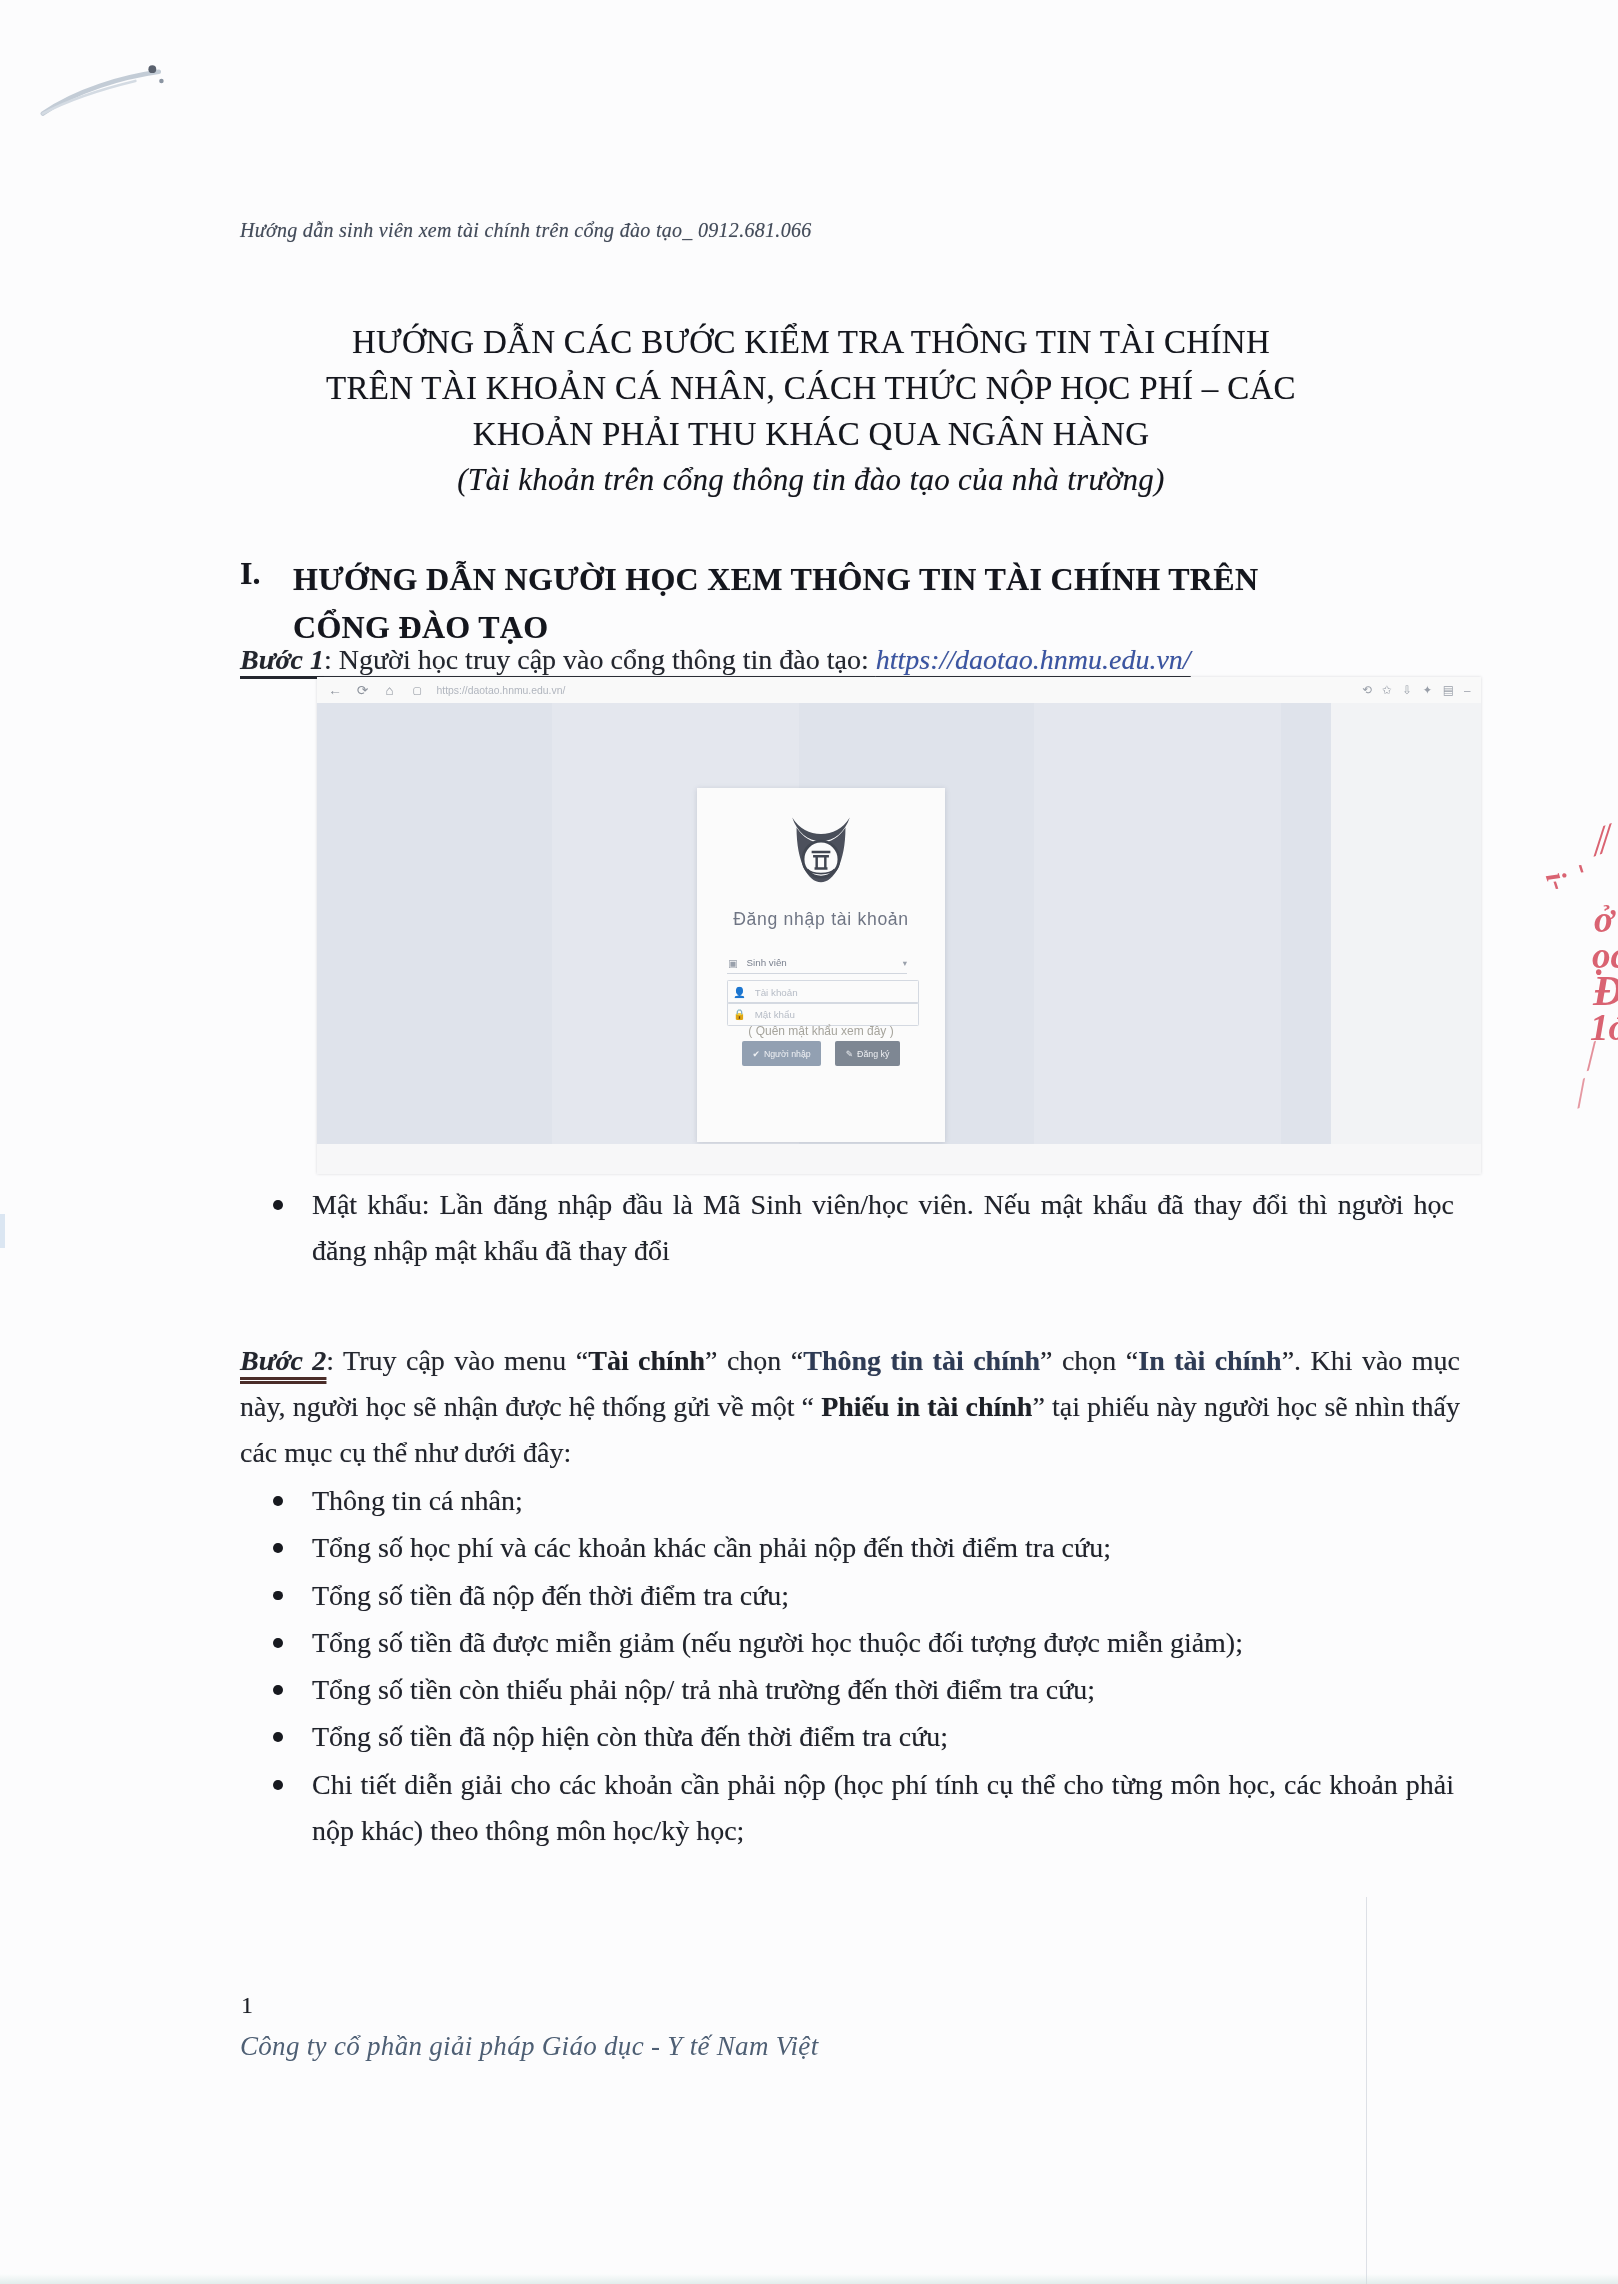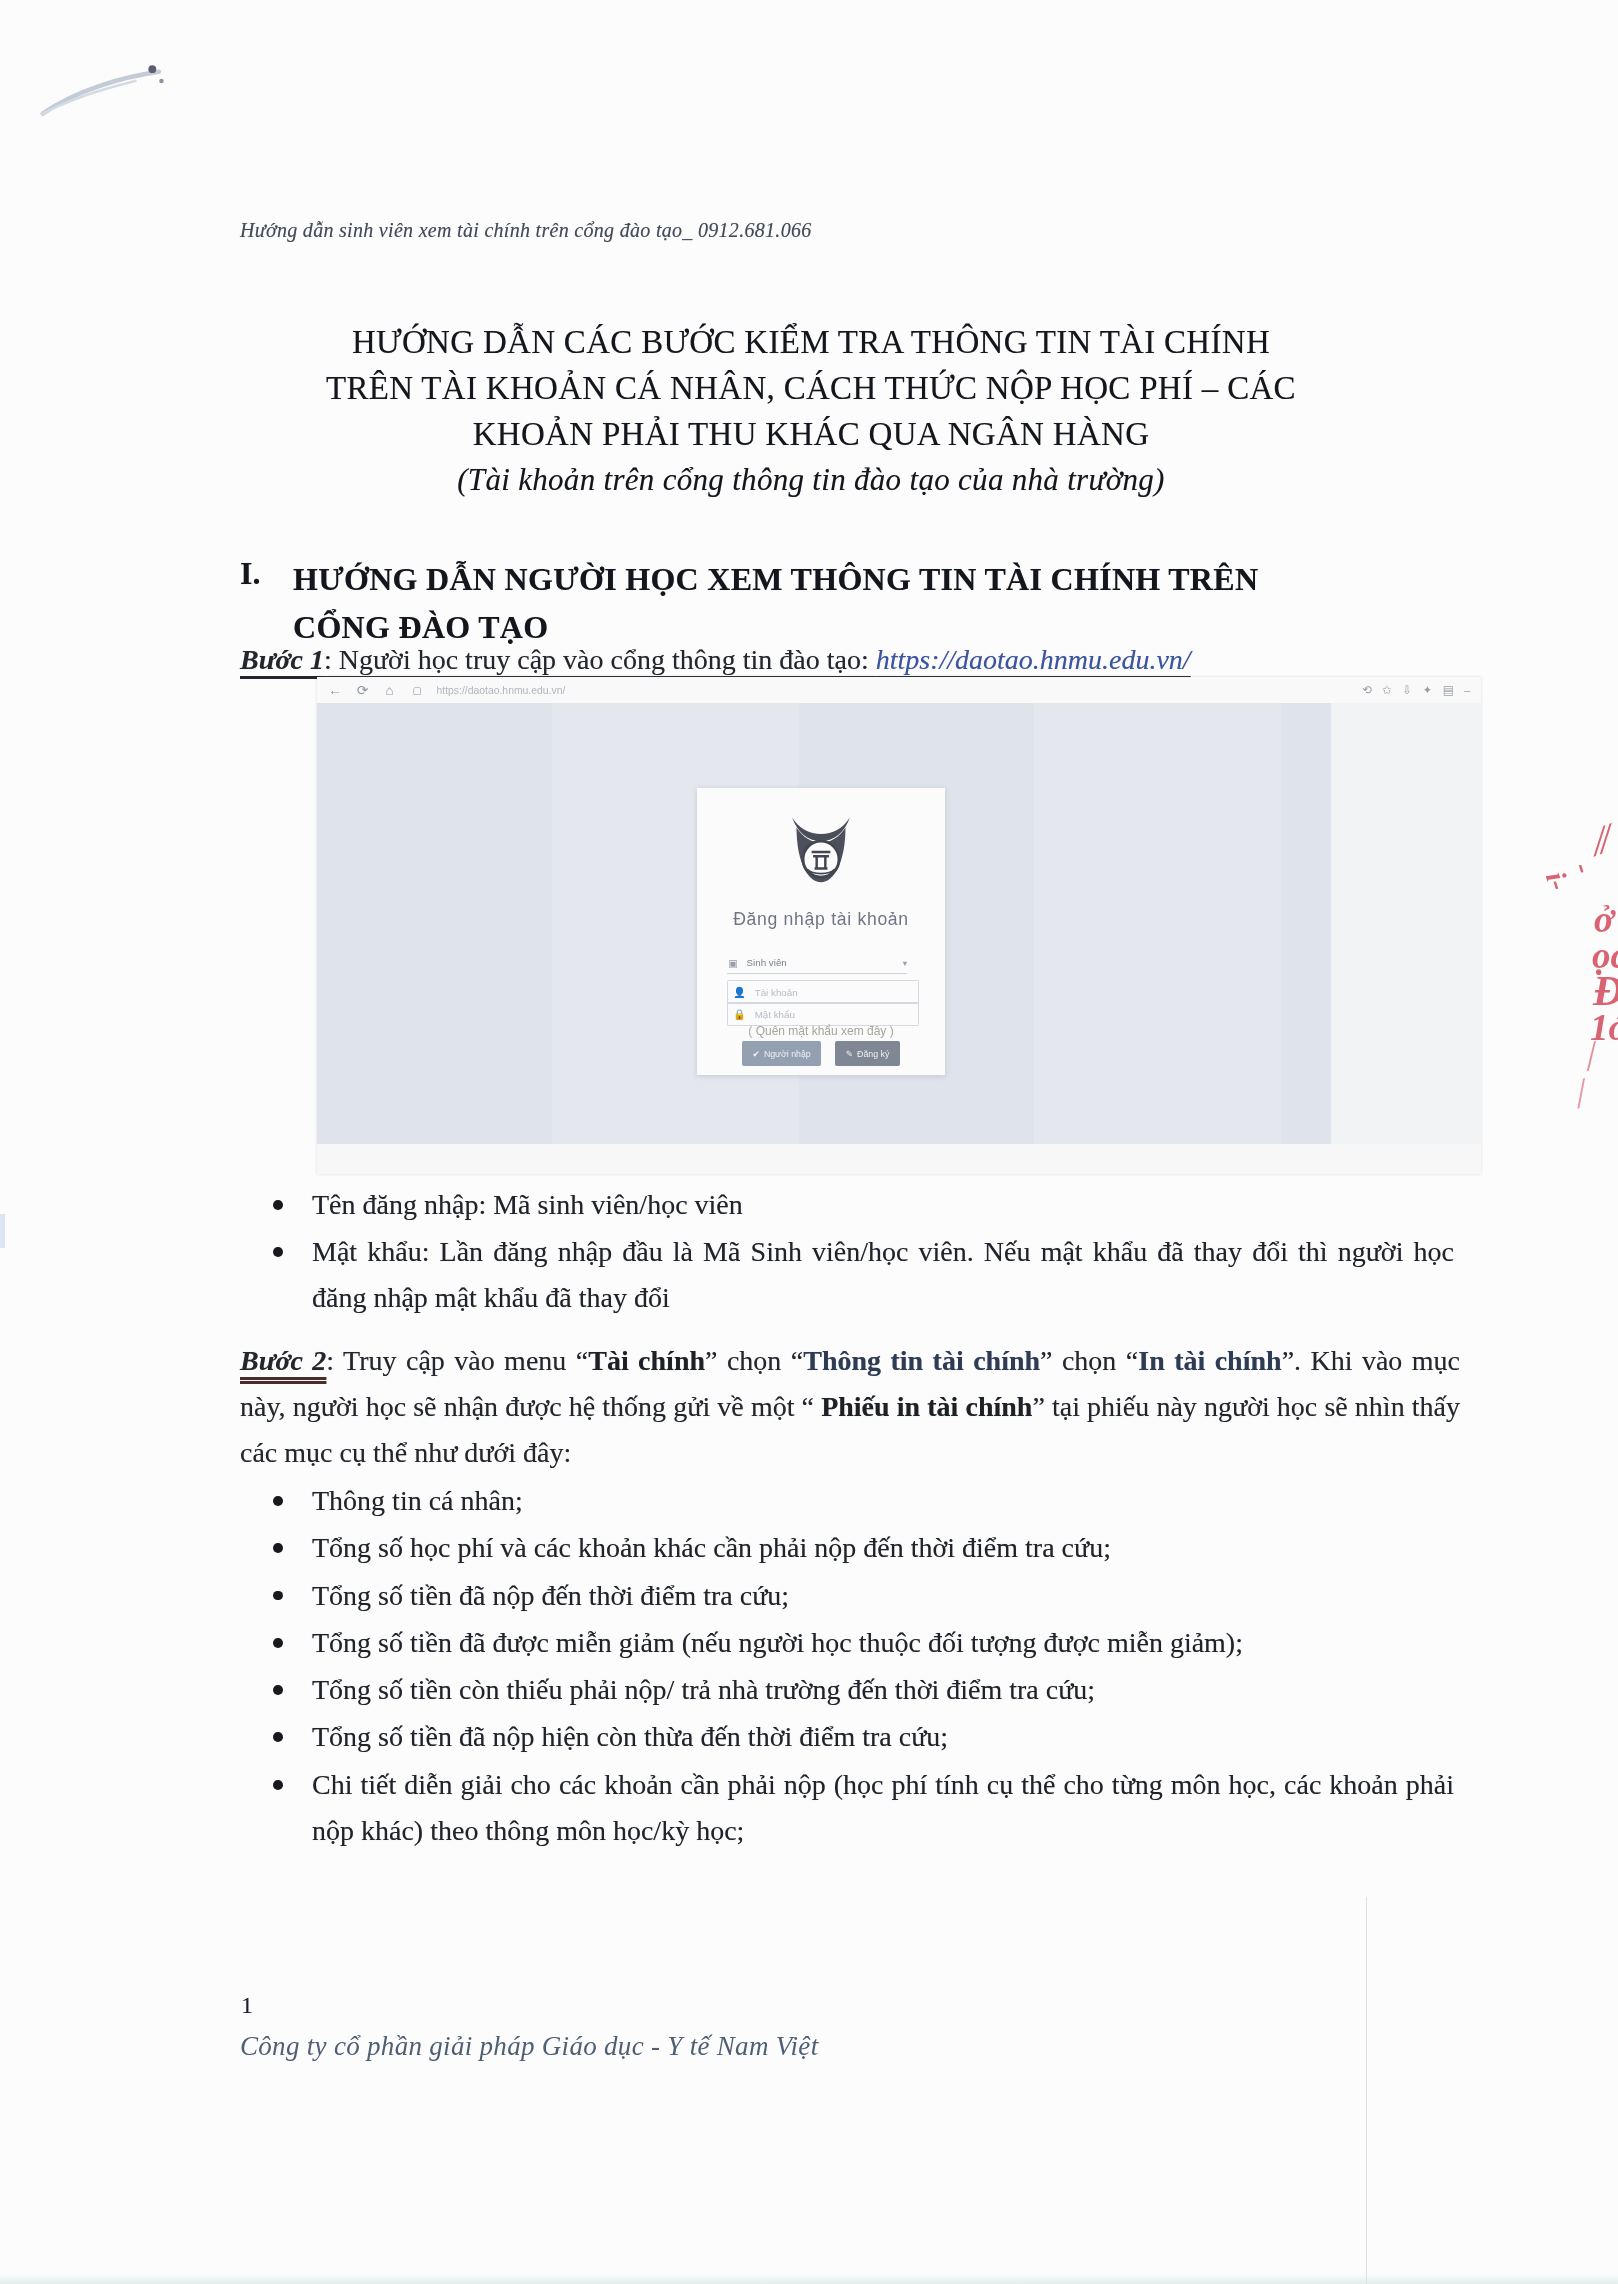--- a/index.html
+++ b/index.html
@@ -50,21 +50,21 @@
   .toolbar .tb-icon{width:15.6px;text-align:center;flex:0 0 auto;}
   .url-text{font-size:10.4px;color:#b2b7c0;flex:1 1 auto;overflow:hidden;white-space:nowrap;}
   .tb-right{display:flex;gap:10.4px;color:#9aa0aa;font-size:11.7px;}
   .webpage{position:absolute;left:0;top:26px;right:0;height:441px;
     background:repeating-linear-gradient(90deg,#e2e6ee 0 235px,#e7eaf1 235px 482px);
   }
   .webpage .white-strip{position:absolute;right:0;top:0;bottom:0;width:150px;background:#f6f7f9;}
   .page-bottom{position:absolute;left:0;right:0;bottom:0;height:30px;background:#fbfbfc;}
   
   .card{
-    position:absolute;left:380px;top:85px;width:248px;height:287px;background:#fff;
+    position:absolute;left:380px;top:85px;width:248px;height:354px;background:#fff;
     box-shadow:0 0.7px 5.2px rgba(90,100,120,.22);
   }
   .logo{position:absolute;left:88px;top:26px;width:72px;height:73px;}
   .card-title{position:absolute;left:0;top:121px;width:100%;text-align:center;
     font-size:17.6px;color:#6f7584;letter-spacing:0.7px;}
   .row{position:absolute;left:30px;width:180px;height:21px;display:flex;align-items:center;gap:7.8px;}
   .row .f-icon{width:11.7px;color:#9aa1ac;font-size:10.4px;text-align:center;flex:0 0 auto;}
   .select-row{top:164px;border-bottom:0.7px solid #d4d9e1;}
   .select-text{flex:1;font-size:9.8px;color:#7b8290;}
   .caret{color:#9aa1ac;font-size:8.5px;}
@@ -210,21 +210,20 @@
               <span>Đăng ký</span>
             </button>
           </div>
         </div>
       </div>
       <div class="page-bottom"></div>
     </div>
   </div>
 
   <ul class="doc-list list1 soft">
-    <li>Tên đăng nhập: Mã sinh viên/học viên</li>
     <li>Mật khẩu: Lần đăng nhập đầu là Mã Sinh viên/học viên. Nếu mật khẩu đã thay đổi thì người học đăng nhập mật khẩu đã thay đổi</li>
   </ul>
 
   <div class="step2 soft">
     <span class="step-label">Bước 2</span><span>: Truy cập vào menu “</span><span class="bold-dark">Tài chính</span><span>” chọn “</span><span class="bold-menu">Thông tin tài chính</span><span>” chọn “</span><span class="bold-menu">In tài chính</span><span>”. Khi vào mục này, người học sẽ nhận được hệ thống gửi về một “ </span><span class="bold-dark">Phiếu in tài chính</span><span>”  tại phiếu này người học sẽ nhìn thấy các mục cụ thể như dưới đây:</span>
   </div>
 
   <ul class="doc-list list2 soft">
     <li>Thông tin cá nhân;</li>
     <li>Tổng số học phí và các khoản khác cần phải nộp đến thời điểm tra cứu;</li>

